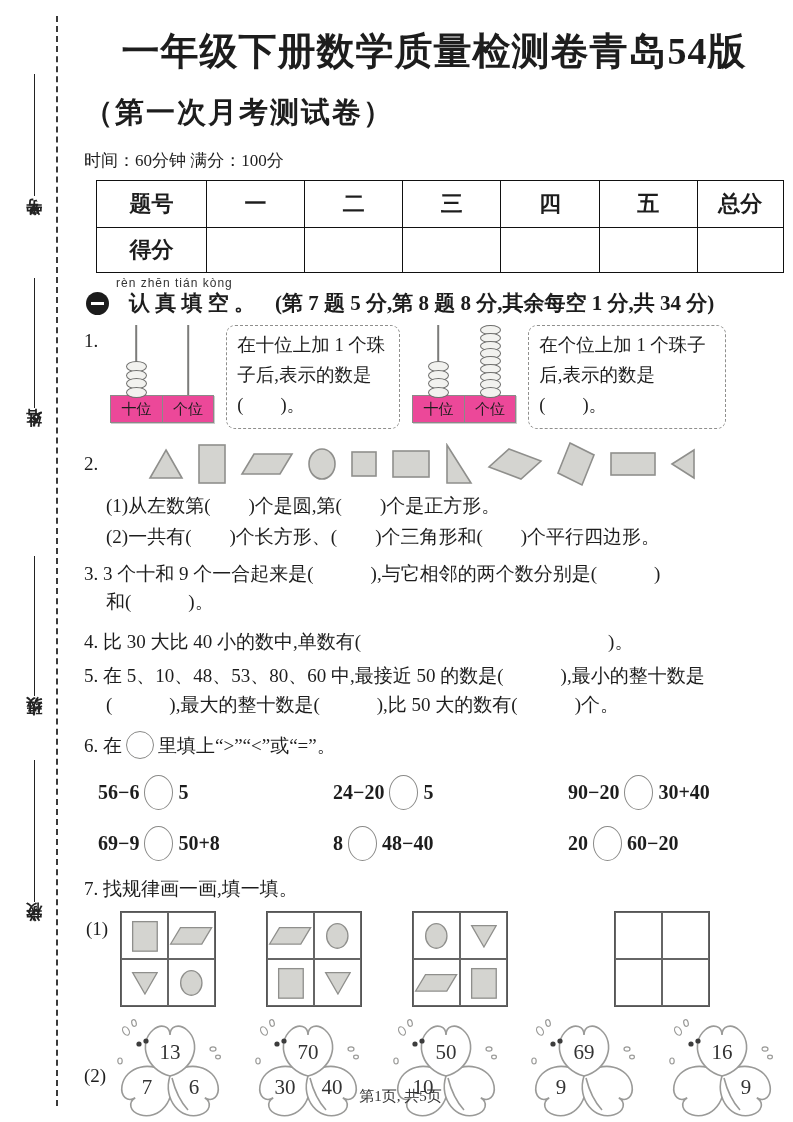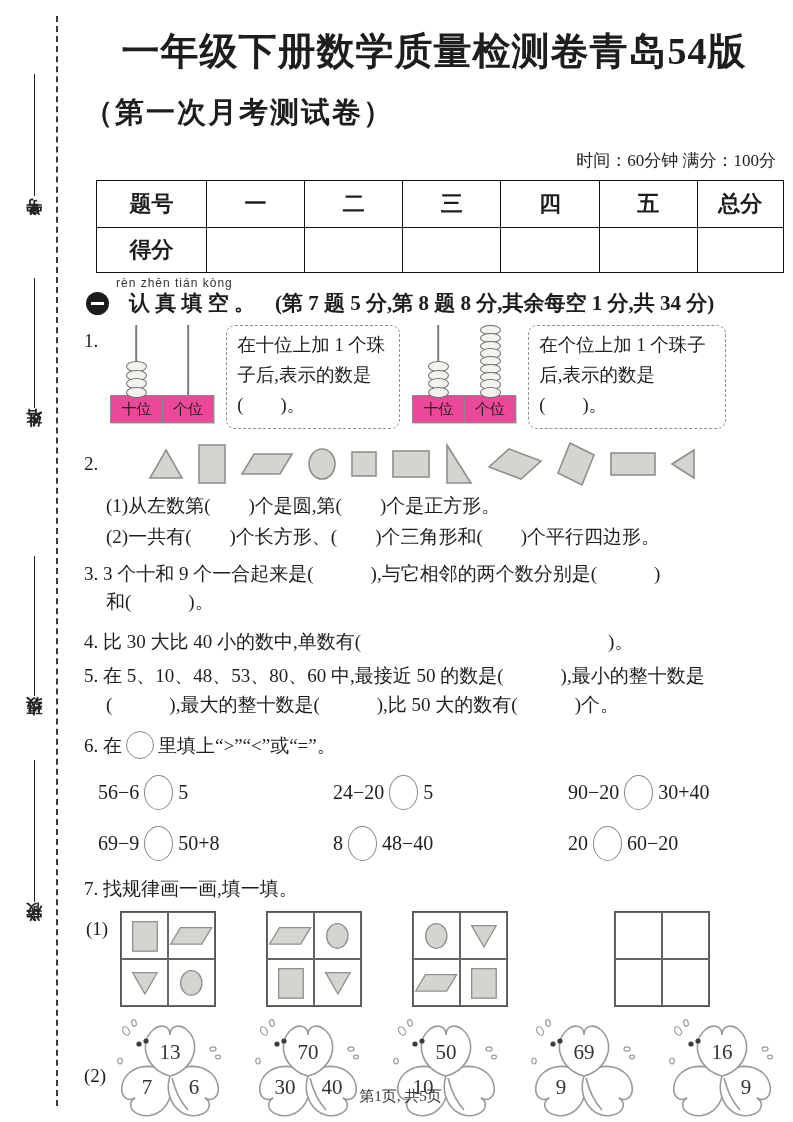--- a/index.html
+++ b/index.html
@@ -10,21 +10,21 @@
         border-left:2px dashed #3a3a3a;}
   .mgroup{position:absolute;left:24px;display:flex;flex-direction:column;align-items:center;}
   .mline{width:0;border-left:1.6px solid #222;margin-bottom:8px;}
   .mtext{writing-mode:vertical-rl;transform:rotate(180deg);font-size:16px;
         letter-spacing:3px;color:#222;font-weight:bold;}
   
   .content{position:absolute;left:84px;top:0;width:700px;}
   .title{font-size:38px;font-weight:bold;text-align:center;margin-top:26px;
         letter-spacing:1px;white-space:nowrap;}
   .subtitle{font-size:29px;font-weight:bold;text-align:left;margin-top:16px;letter-spacing:2px;}
-  .meta{font-size:17px;text-align:right;margin-top:16px;padding-right:8px;}
+  .meta{font-size:17px;margin-top:16px;padding-right:8px;}
   
   table.score{border-collapse:collapse;margin:8px 0 0 12px;padding-left:39px;}
   table.score td{border:1.6px solid #111;text-align:center;font-size:22px;font-weight:bold;}
   table.score tr:first-child td{height:44px;}
   table.score tr:last-child td{height:42px;}
   td.c0{width:108px;} td.cn{width:96px;} td.cl{width:84px;}
   
   .section{margin-top:16px;position:relative;padding-left:2px;}
   .pinyin{position:absolute;top:-13px;left:32px;font-size:12px;color:#333;
         font-family:"Liberation Sans",sans-serif;letter-spacing:1px;}
@@ -59,21 +59,21 @@
   
   .q2head{display:flex;align-items:center;gap:8px;margin-top:12px;}
   .shapesrow{display:flex;align-items:center;gap:13px;margin-left:42px;}
   .shapesrow svg, .gridcell svg{display:block;}
   .shape{display:inline-flex;align-items:center;}
   
   .circle-inline{display:inline-block;width:26px;height:26px;border:1.2px solid #8a8a88;
         border-radius:50%;vertical-align:-7px;margin:0 4px;background:#fff;}
   .cmp-grid{display:grid;grid-template-columns:235px 235px auto;row-gap:16px;
         padding-left:14px;margin-top:14px;}
-  .cmp{display:flex;align-items:center;font-size:20px;white-space:nowrap;}
+  .cmp{display:flex;align-items:center;font-size:20px;white-space:nowrap;font-weight:bold;}
   .cmp-circle{display:inline-block;width:27px;height:33px;border:1.2px solid #8a8a88;
         border-radius:50%;margin:0 5px;background:#fff;}
   
   .gridrow{display:flex;align-items:flex-start;margin-top:8px;padding-left:2px;}
   .rowlabel{font-size:19px;width:34px;margin-top:4px;}
   .grids{display:flex;gap:50px;}
   .pgrid{display:grid;grid-template-columns:47px 47px;grid-template-rows:47px 47px;
         border:1.4px solid #555;}
   .pgrid.last{margin-left:56px;}
   .gridcell{border:0.8px solid #666;display:flex;align-items:center;justify-content:center;}

